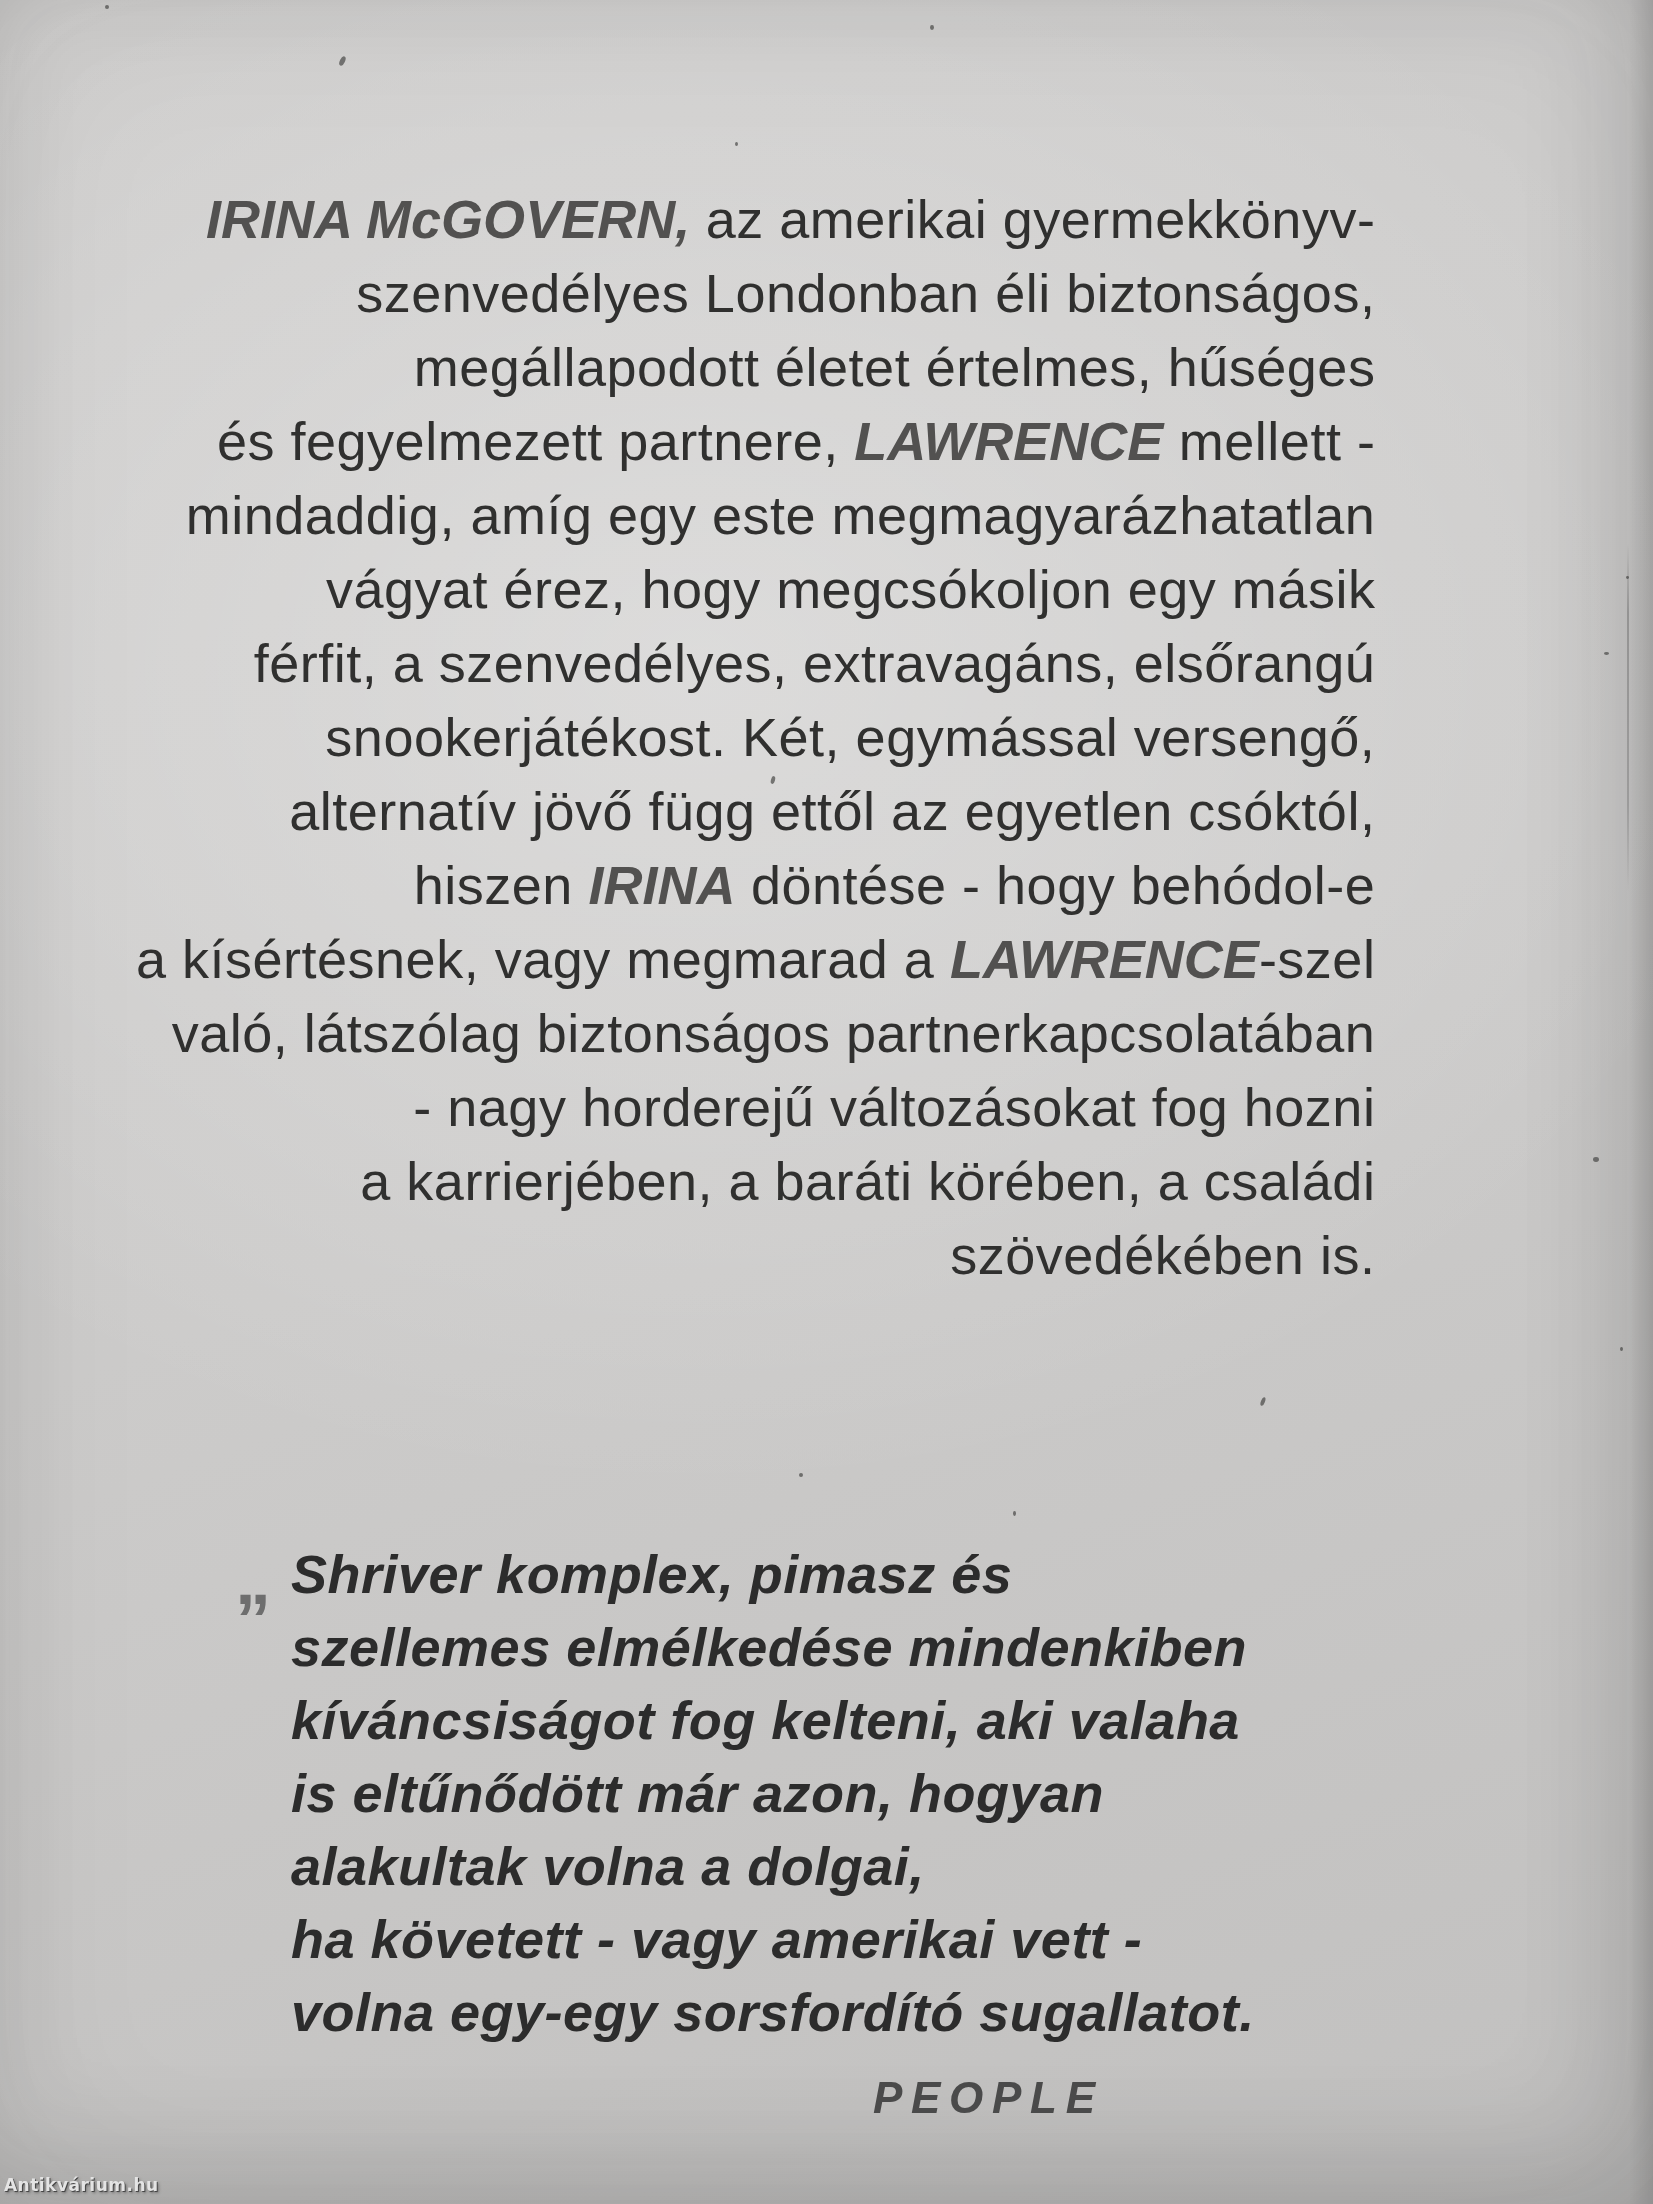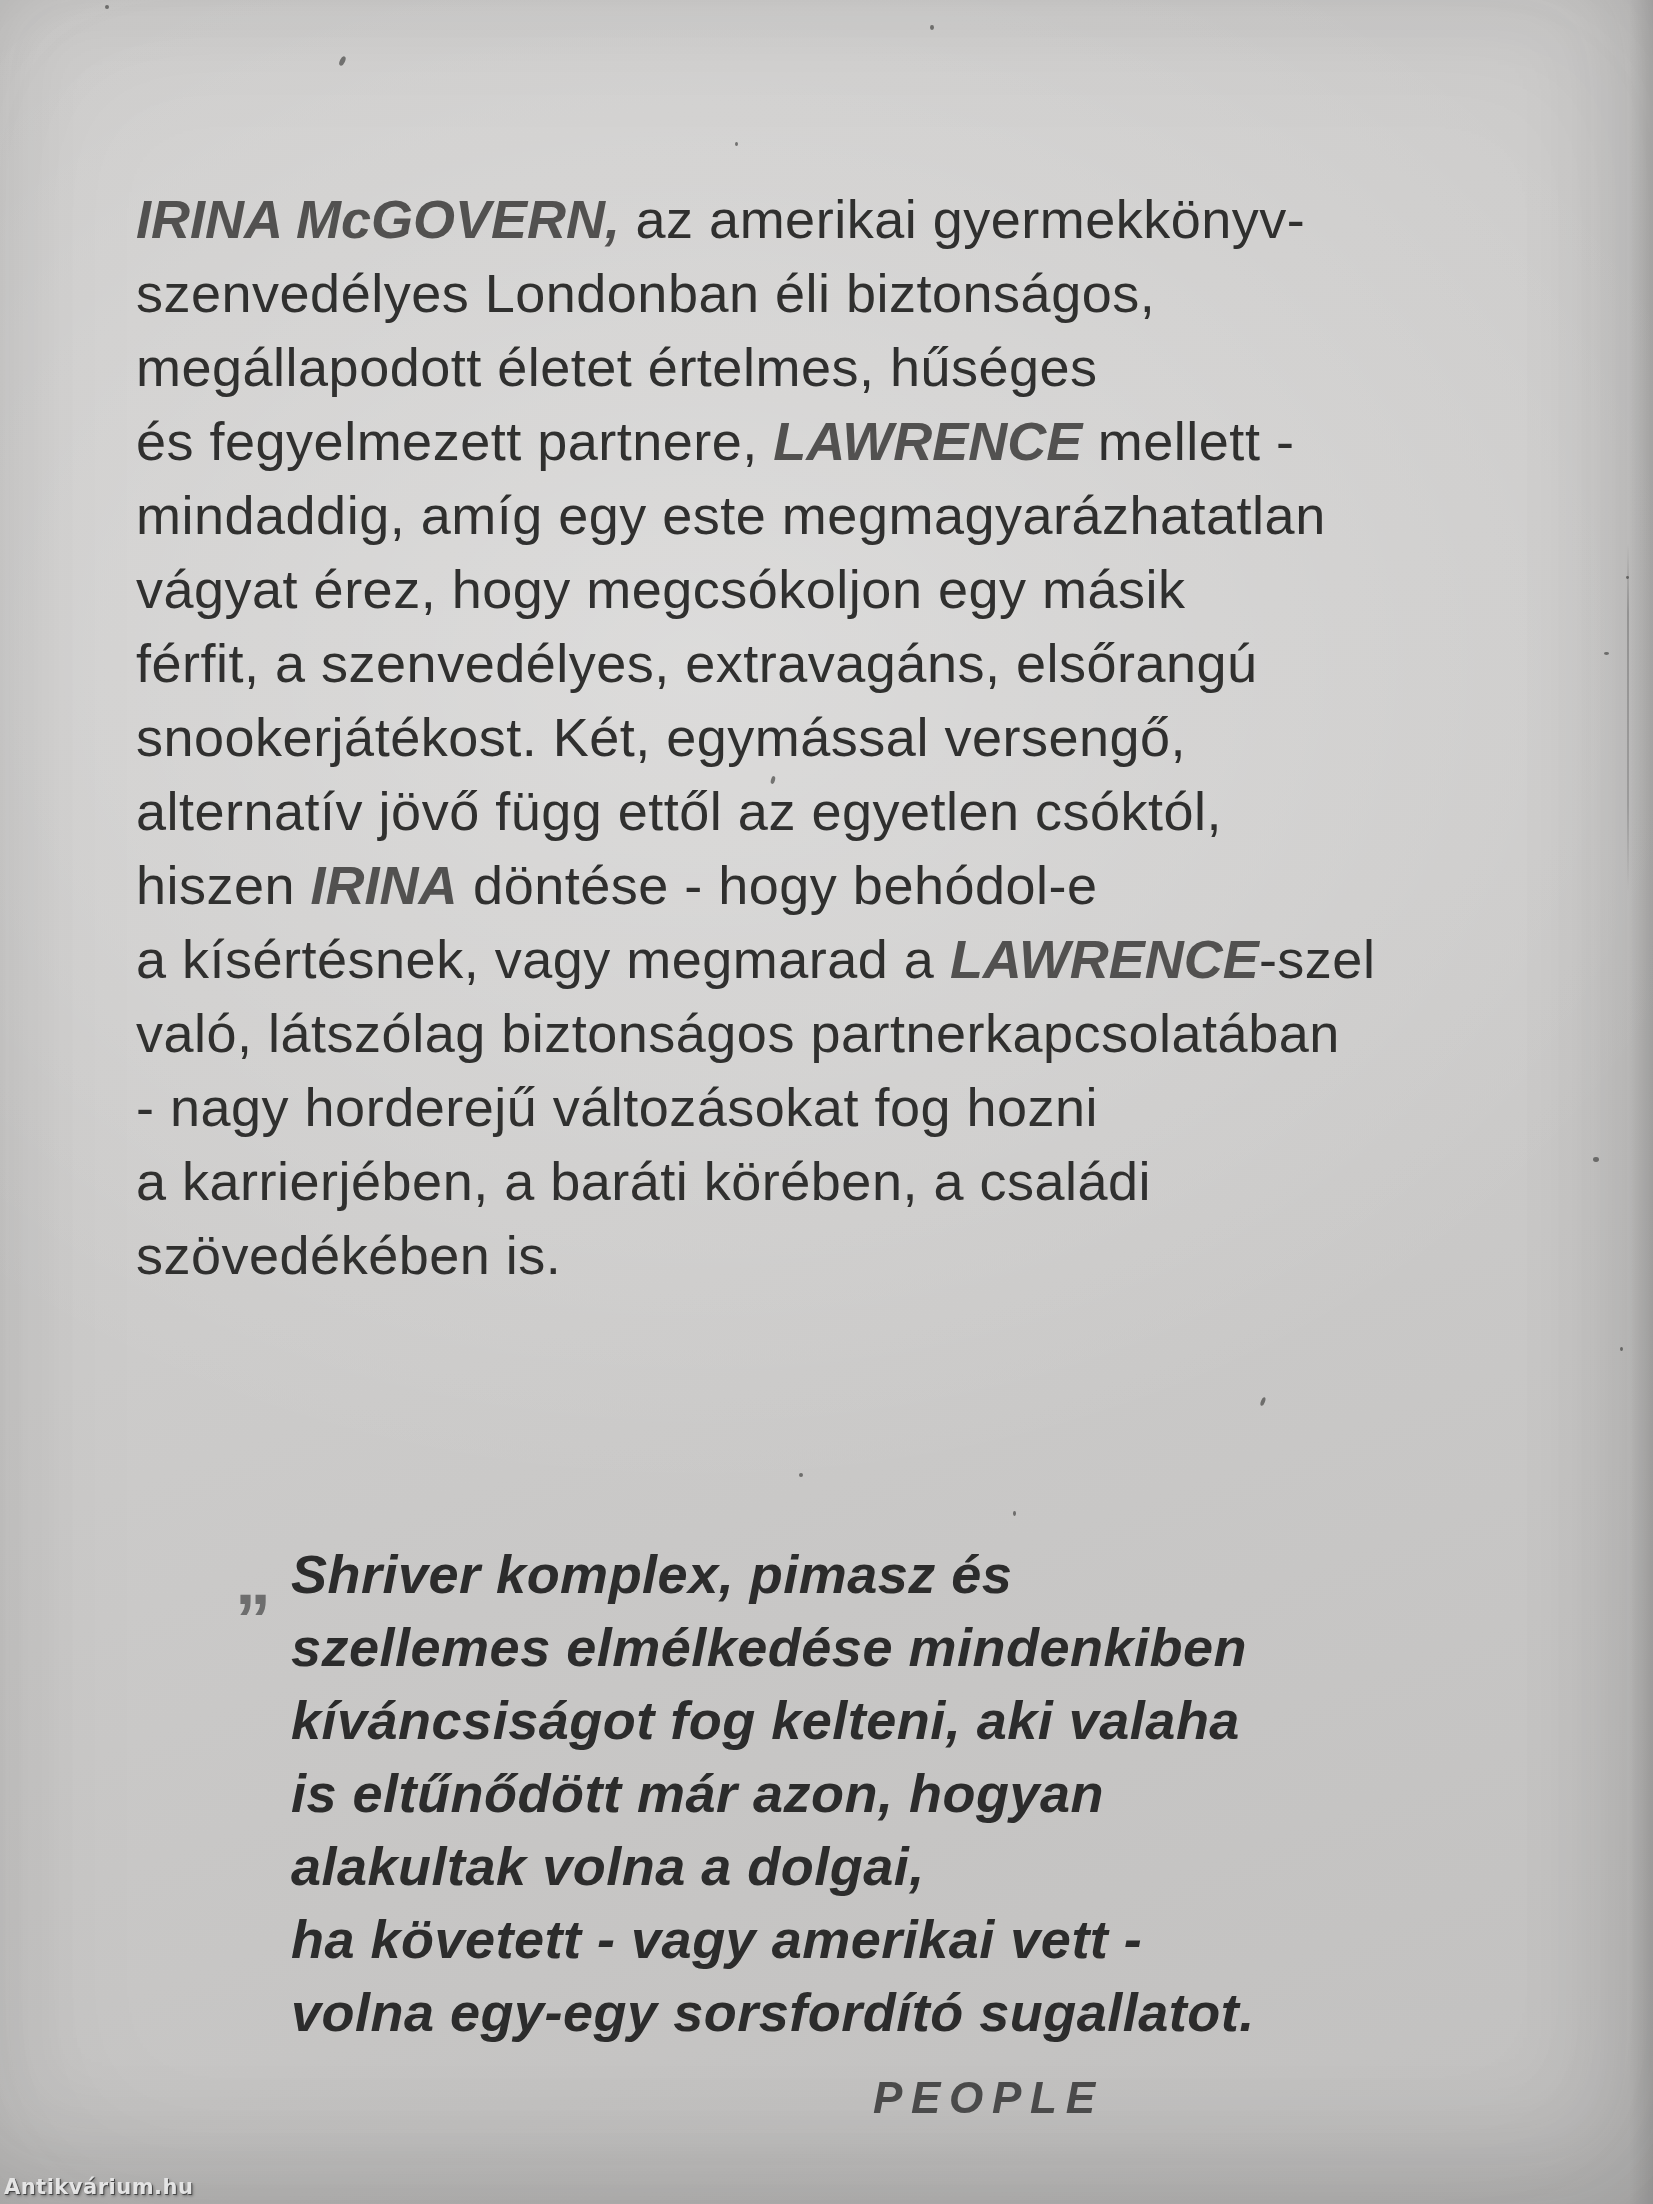--- a/index.html
+++ b/index.html
@@ -13,20 +13,21 @@
       linear-gradient(160deg, #d0cfce 0%, #cccbca 50%, #c1c0bf 100%);
     box-shadow: inset -27px -39px 107px rgba(25,25,25,0.16),
                 inset 0 0 175px rgba(30,30,30,0.06);
   }
   
   .blurb {
     position:absolute; left:136px; top:182px;
     font-size:54px; line-height:74px;
     color:#30302f; letter-spacing:0.5px;
     white-space:nowrap;
+    text-align:right;
   }
   .blurb .line { height:74px; }
   .blurb .bold-name {
     font-weight:bold; font-style:italic;
     color:#525150; letter-spacing:0;
   }
   
   .quote {
     position:absolute; left:291px; top:1538px;
     font-size:54px; line-height:73px;
@@ -43,21 +44,21 @@
   }
   .attribution {
     margin-left:582px; margin-top:11.6px;
     font-size:44px; letter-spacing:8.7px;
     color:#4a4a4a;
   }
   
   .watermark {
     position:absolute; left:3.9px; top:2175px;
     font-family:"DejaVu Sans", sans-serif;
-    font-weight:bold; font-size:21px; letter-spacing:0.5px;
+    font-weight:bold; font-size:17px; letter-spacing:0.5px;
     color:#e4e4e4;
     text-shadow:1px 1px 0 #474747, 1.9px 1.9px 2.9px rgba(0,0,0,0.35);
   }
   
   .speck {
     position:absolute; background:#3d3d3c;
     border-radius:50%; opacity:0.65;
   }
   .edge-shadow {
     position:absolute; right:0; top:0;

